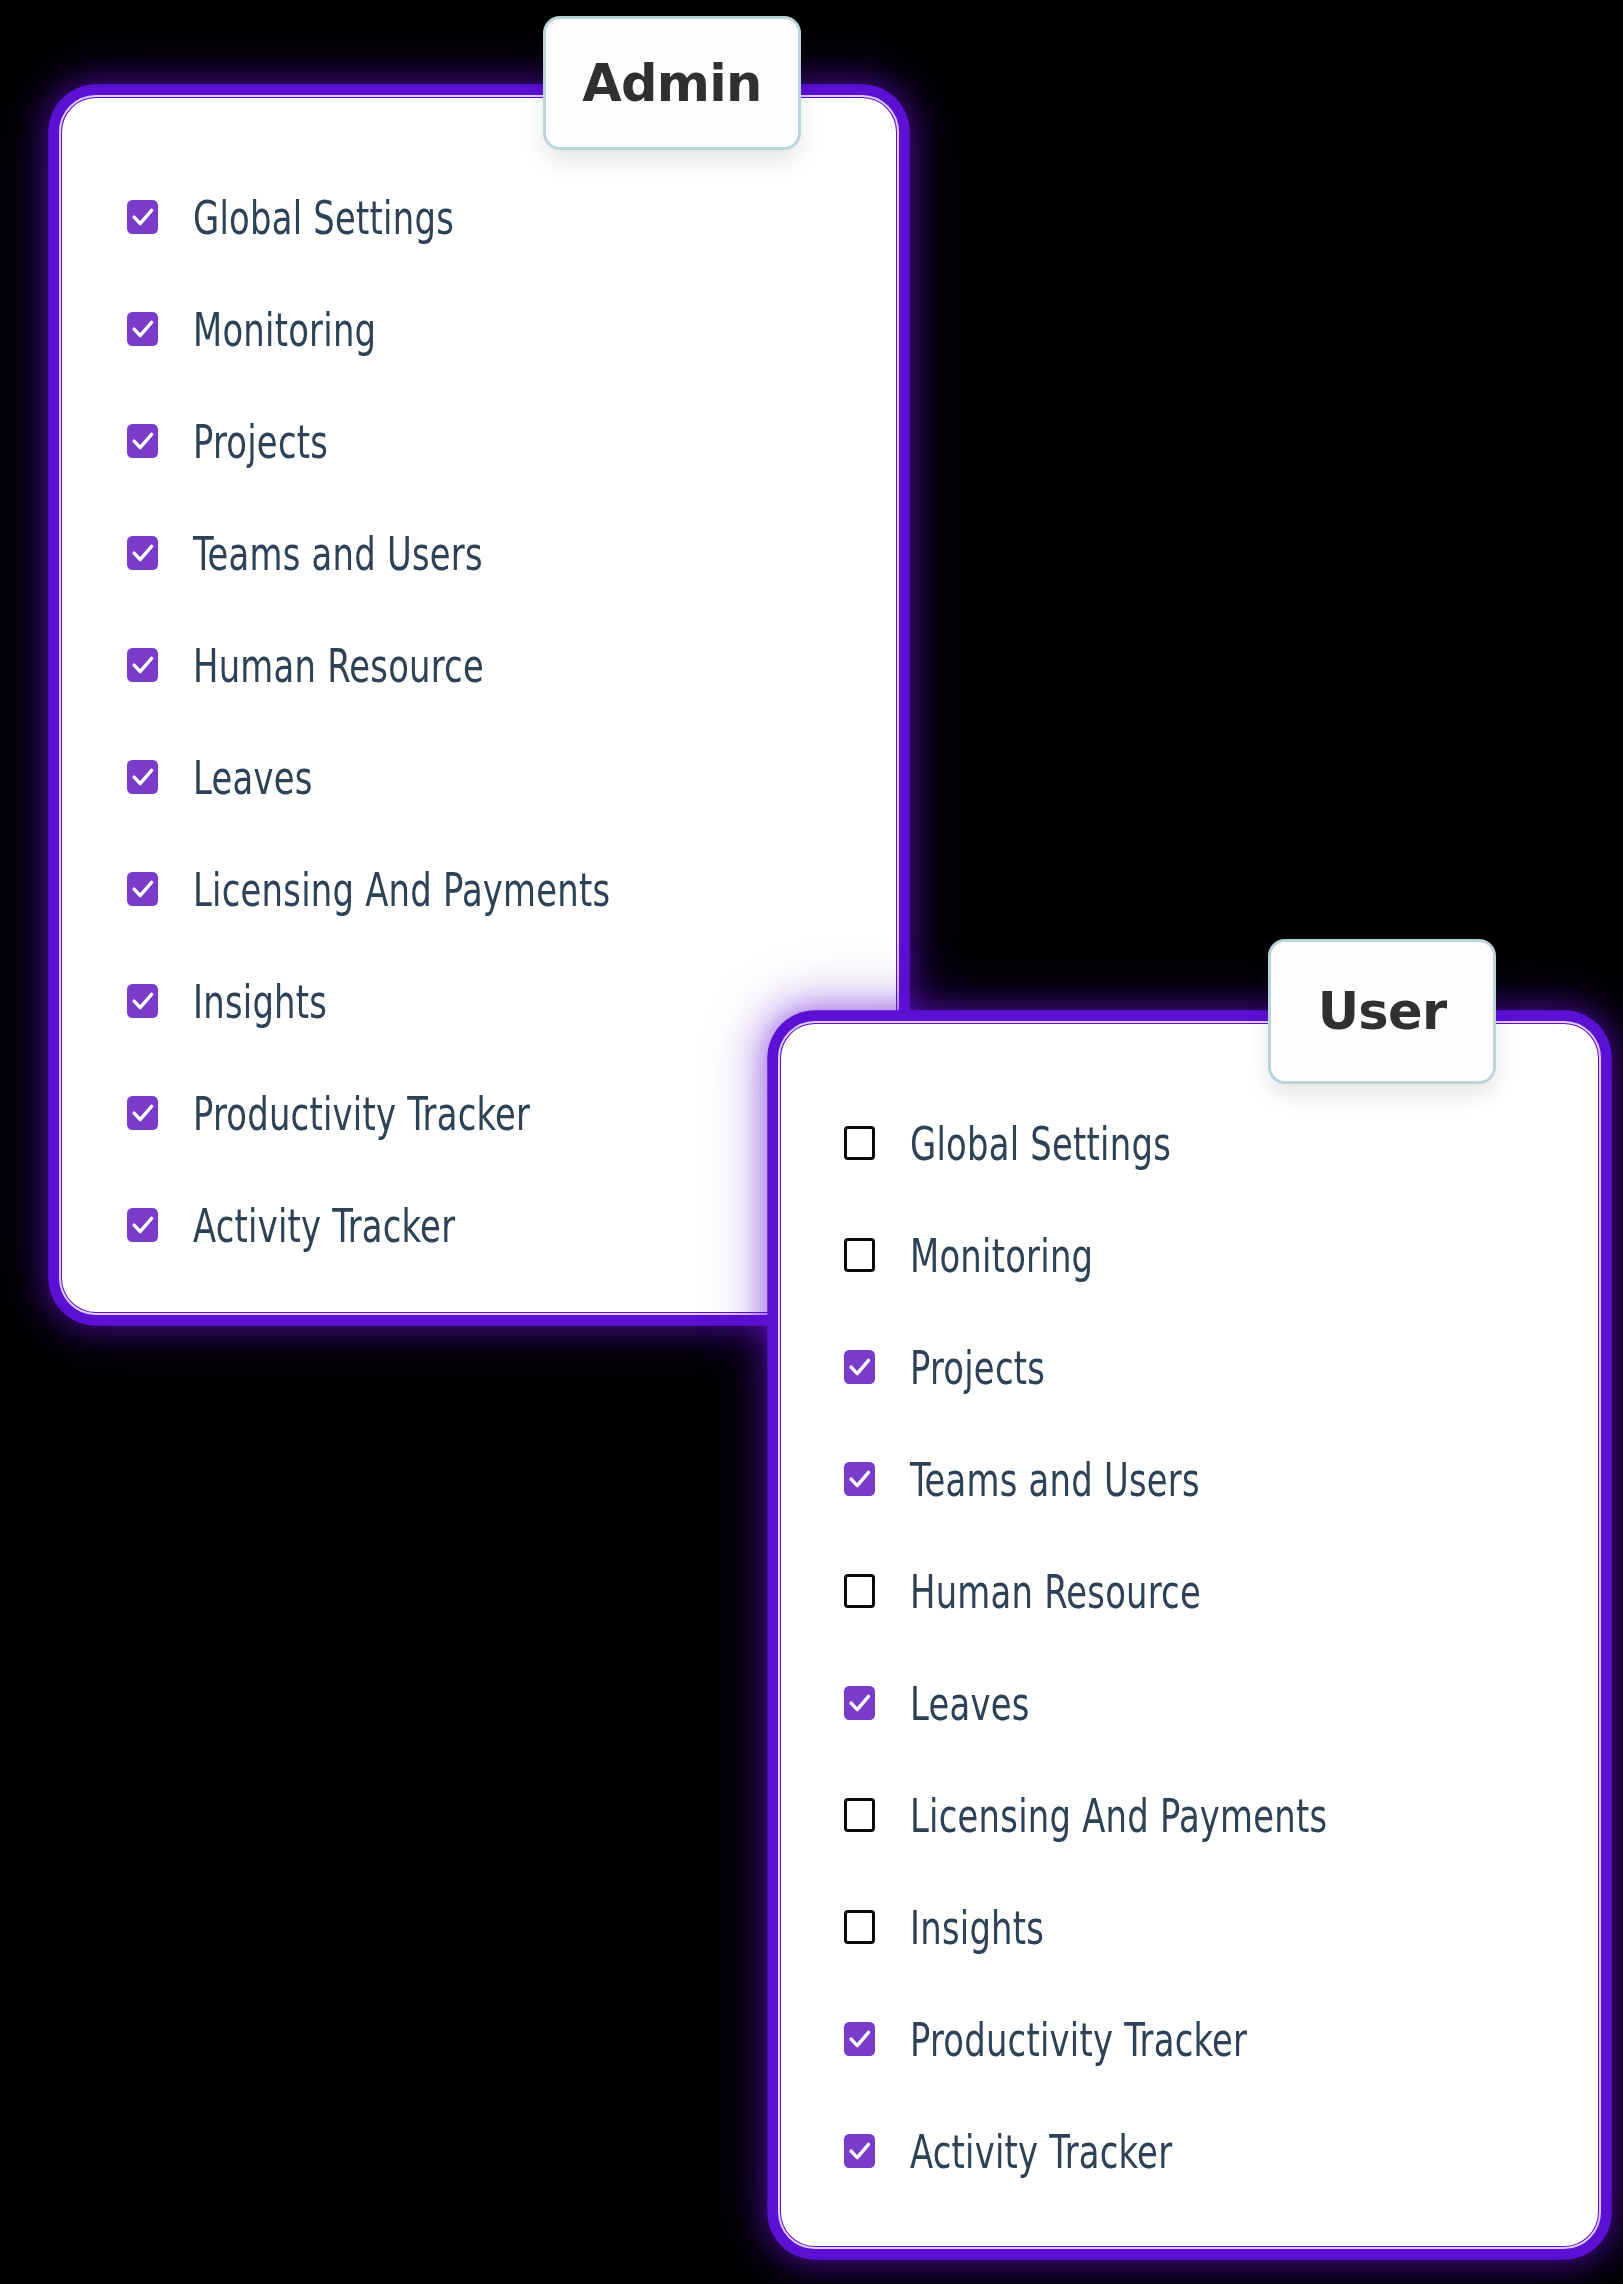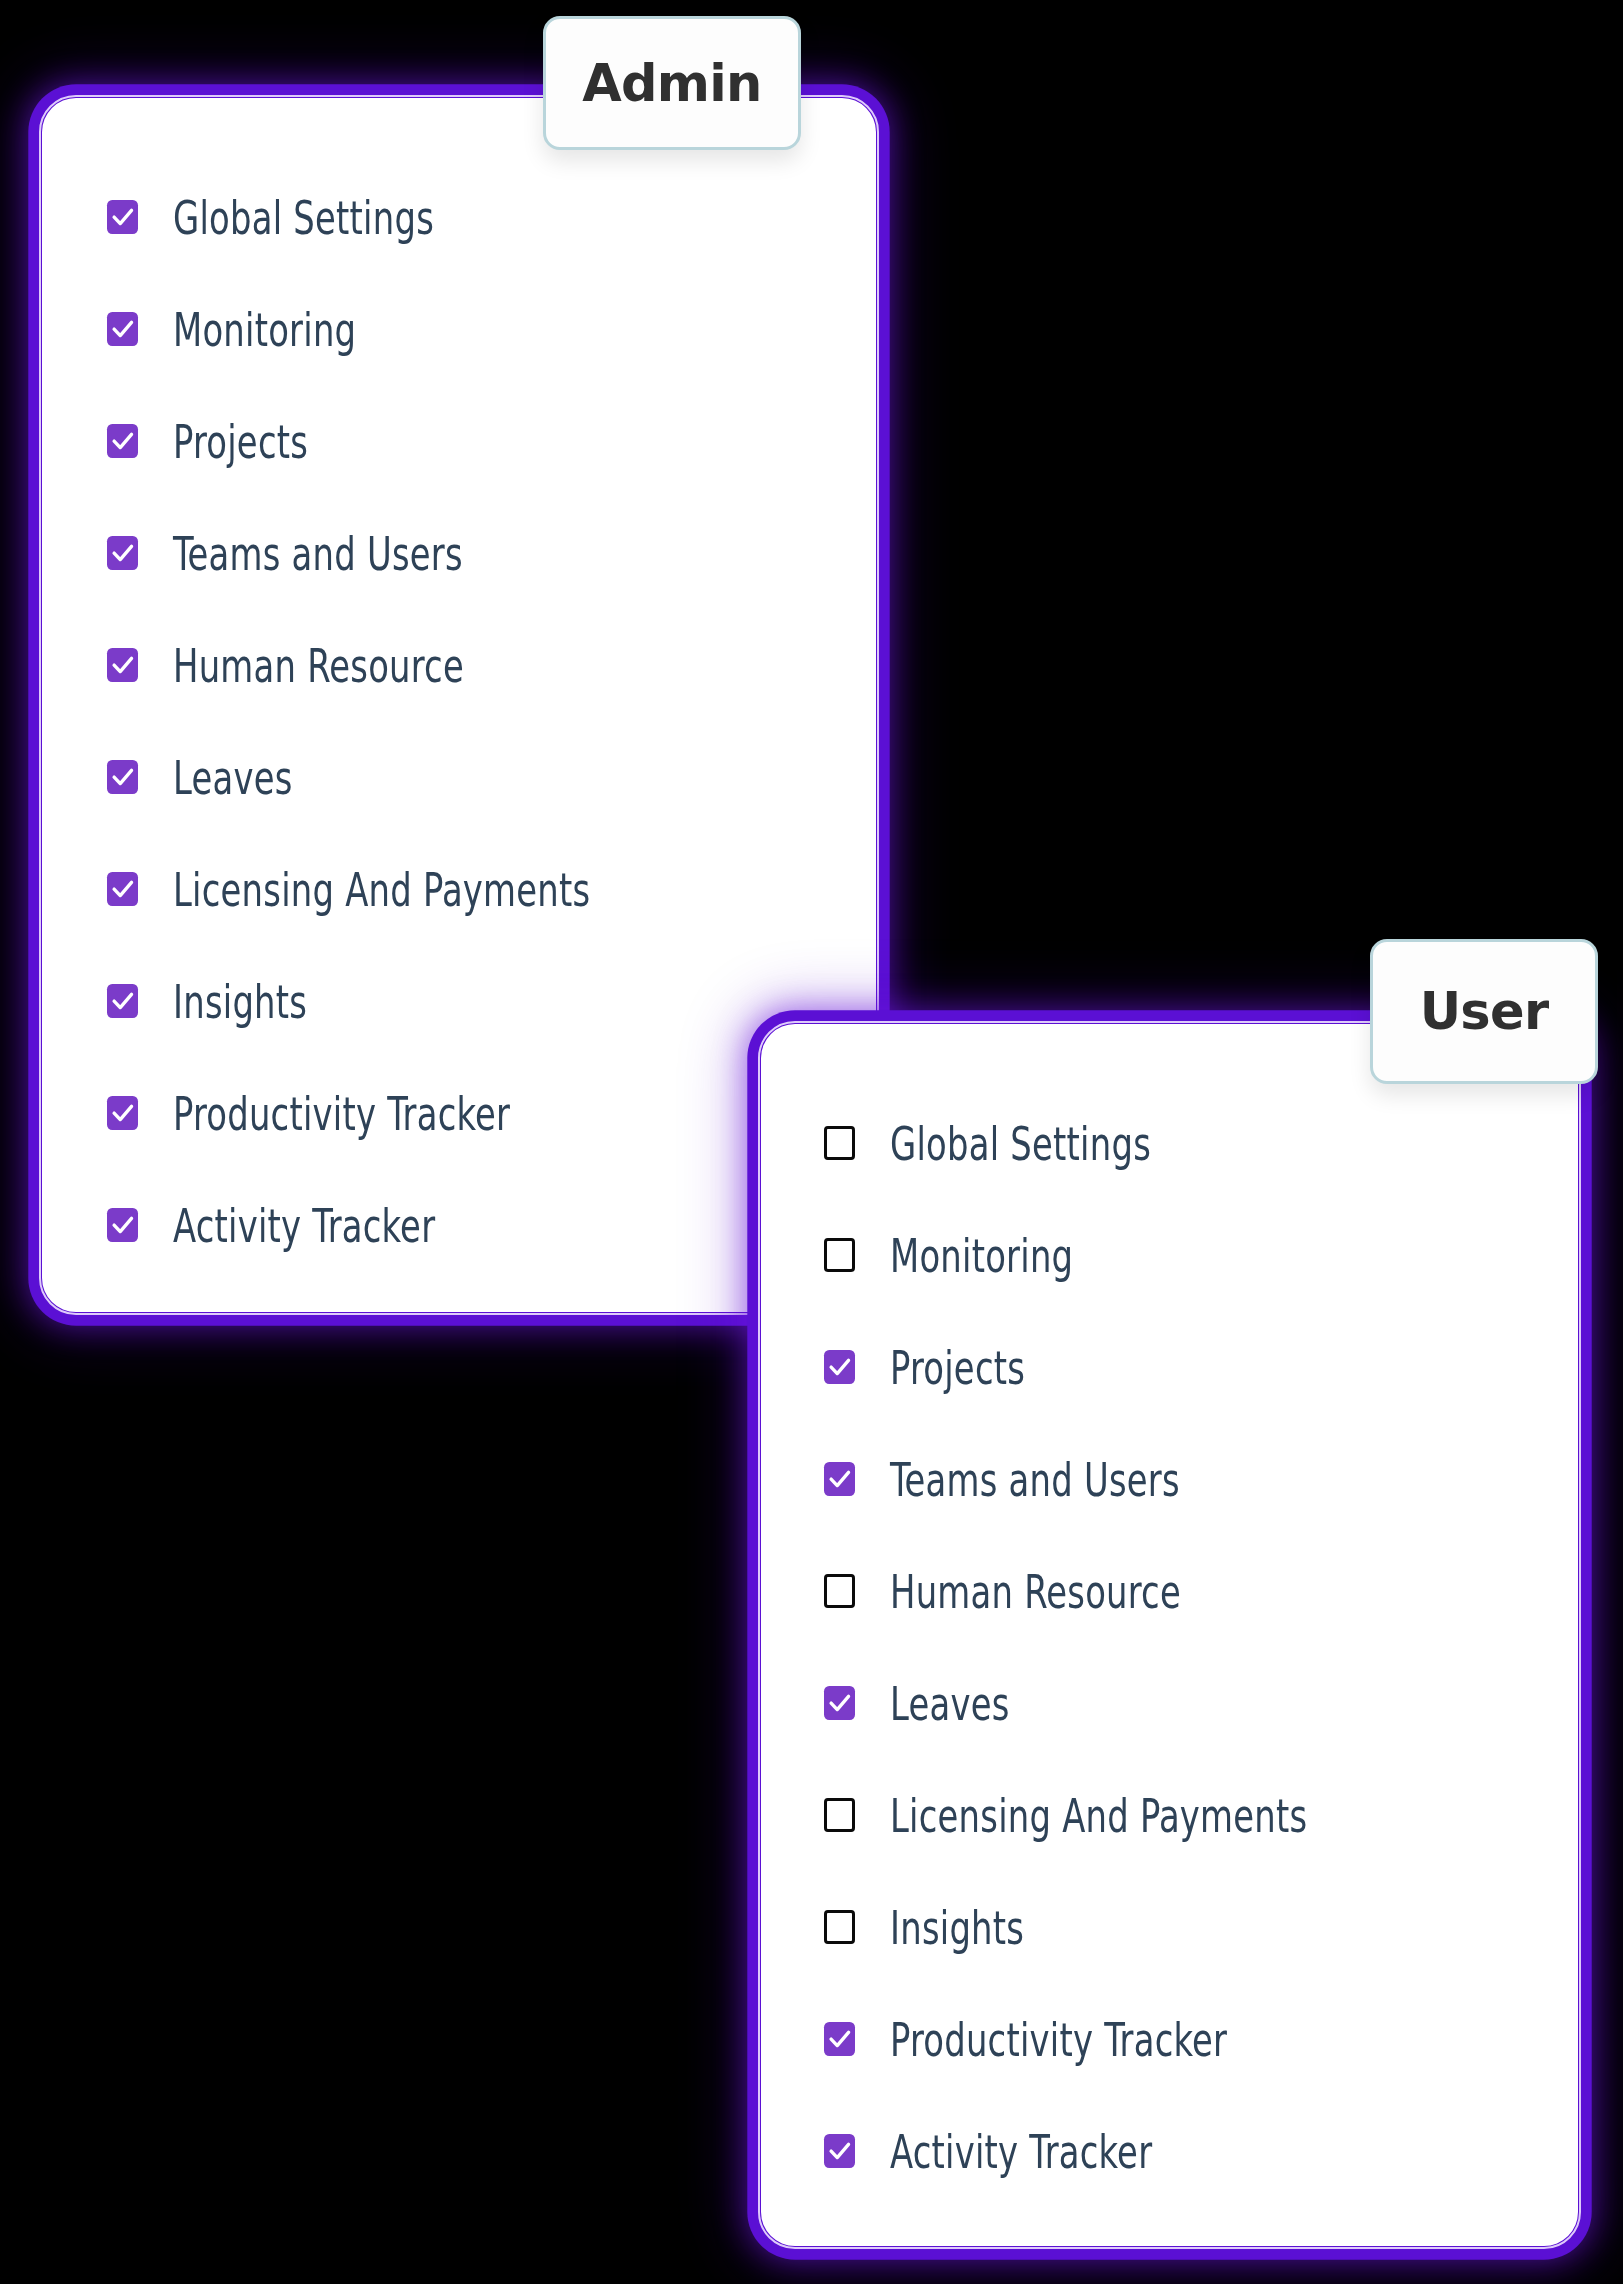--- a/index.html
+++ b/index.html
@@ -26,20 +26,21 @@
 
   
   .perm-card {
     position: absolute;
     background: #ffffff;
     border-radius: 34px;
     box-shadow:
       0 0 0 13.7px var(--ring, #5b10d4),
       0 0 30px 14.3px rgba(110, 24, 222, 0.55),
       0 0 59px 23.5px rgba(90, 16, 200, 0.28);
+    margin-left: 20px;
   }
 
   #admin-card {
     left: 42px;
     top: 98px;
     width: 834px;
     height: 1214px;
     --ring: #5b10d4;
     z-index: 2;
   }
@@ -138,21 +139,21 @@
   }
 
   #admin-tab {
     left: 543px;
     top: 16.3px;
     width: 258px;
     height: 134px;
   }
 
   #user-tab {
-    left: 1370px;
+    left: 1268px;
     top: 939px;
     width: 228px;
     height: 145px;
   }
 
   .role-tab-label {
     font-family: "DejaVu Sans", sans-serif;
     font-size: 51px;
     font-weight: 700;
     color: #303030;

